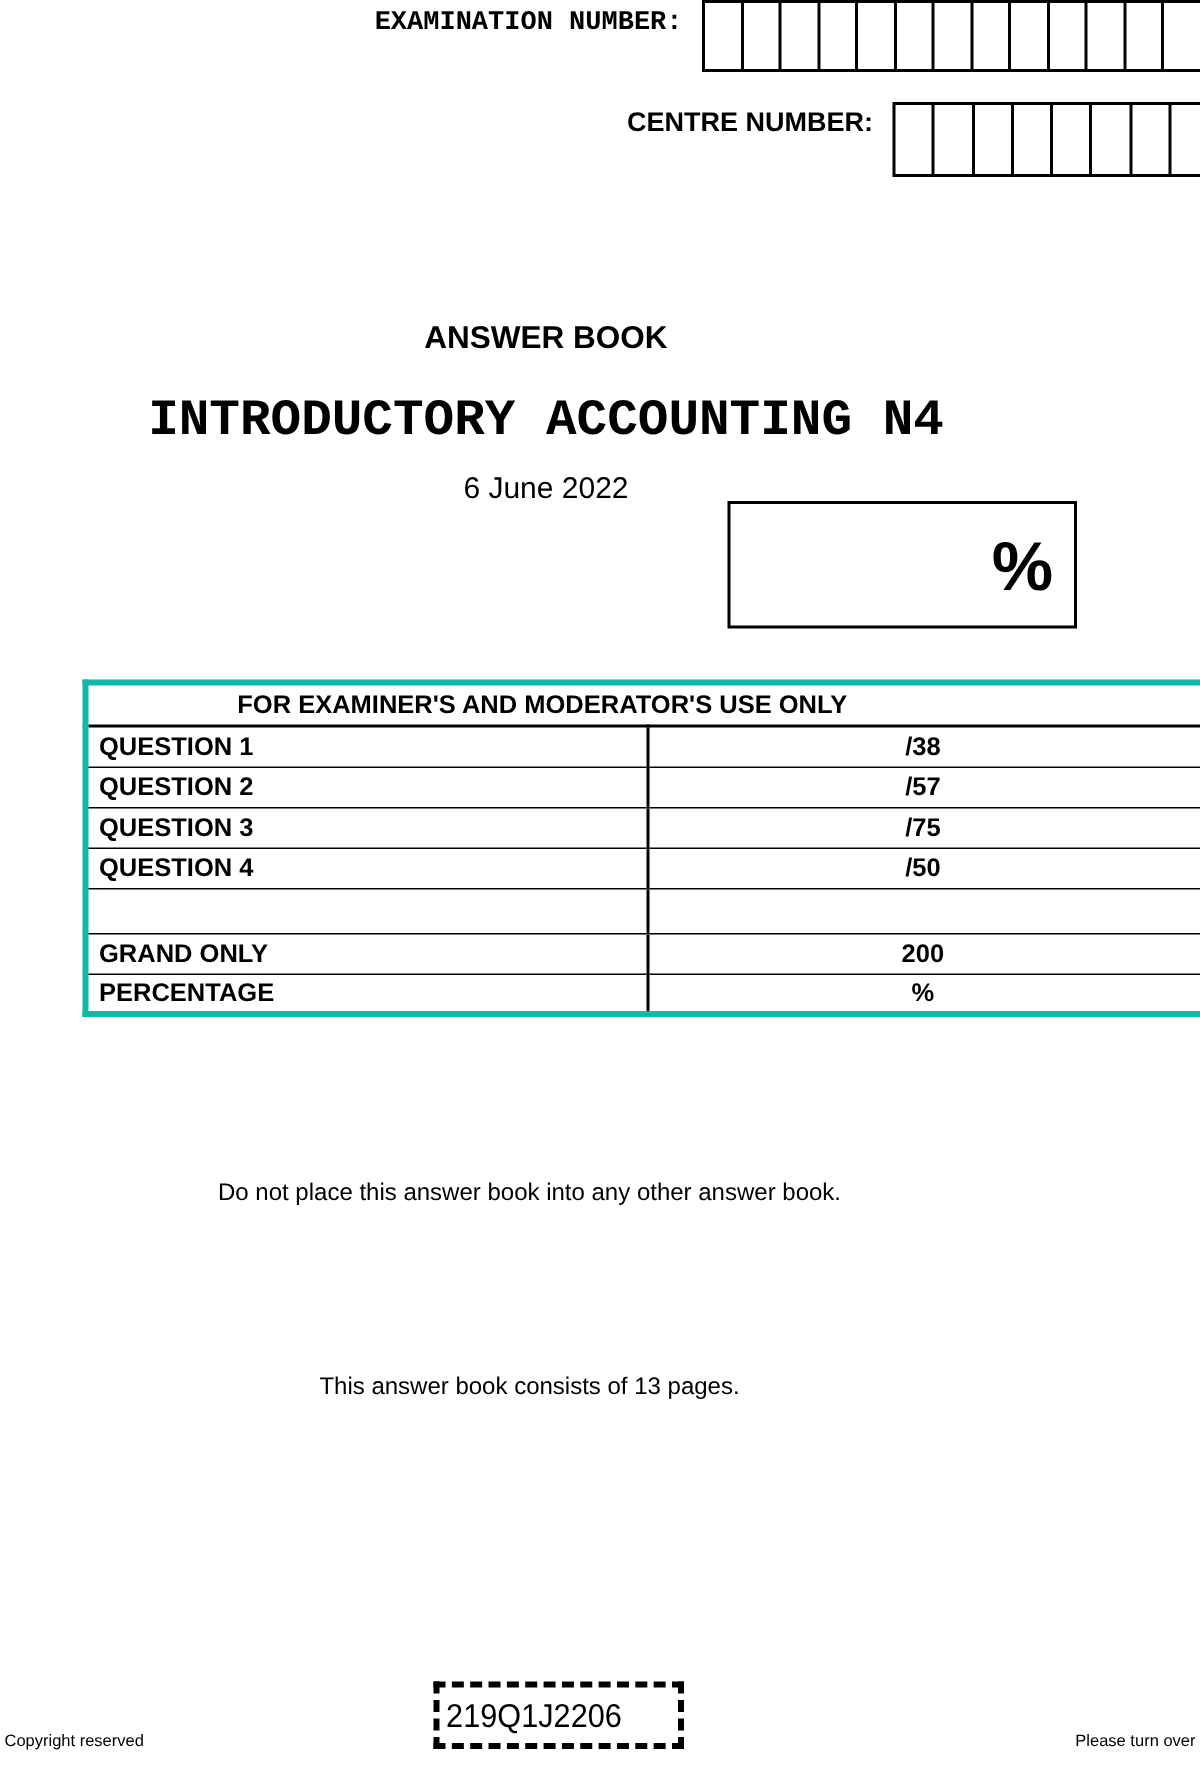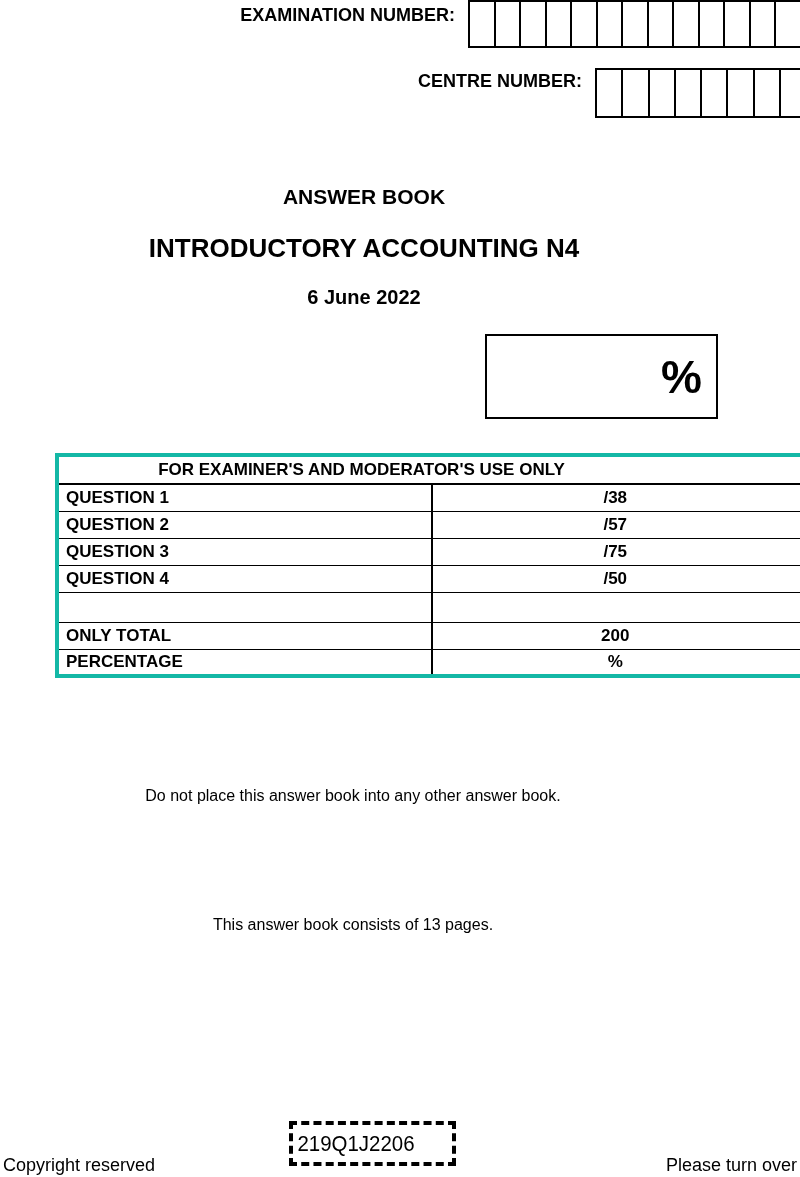--- a/index.html
+++ b/index.html
@@ -24,24 +24,24 @@
     position: absolute;
     display: flex;
     border: 2px solid #000;
     box-sizing: border-box;
     background: #fff;
   }
   .cellgrid .cell { flex: 1; border-left: 2px solid #000; }
   .cellgrid .cell:first-child { border-left: none; }
 
   
-  .title-wrap { left: 0; width: 728px; text-align: center; }
+  .title-wrap { left: 0; width: 728px; text-align: center; margin-top: 29px; }
   .t-answer  { top: 185px; font-size: 21px; font-weight: bold; }
-  .t-subject { top: 233px; font-size: 26px; font-weight: bold; }
-  .t-date    { top: 286px; font-size: 20px; font-weight: bold; }
+  .t-subject { top: 233px; font-size: 34px; font-weight: bold; font-family: Liberation Mono, monospace; }
+  .t-date    { top: 286px; font-size: 20px; font-weight: normal; }
 
   
   .percent-box {
     left: 485px; top: 334px; width: 233px; height: 85px;
     border: 2px solid #000; box-sizing: border-box;
     display: flex; align-items: center; justify-content: flex-end;
     padding-right: 14px;
     font-size: 46px; font-weight: bold;
   }
 
@@ -81,28 +81,28 @@
     border: 4px dashed #000; box-sizing: border-box;
     display: flex; align-items: center; justify-content: flex-start;
   }
   .code-box .code-text {
     font-size: 22px;
     transform: scaleX(0.93);
     white-space: nowrap;
   }
 
   
-  .footer-text { top: 1155px; font-size: 18px; }
+  .footer-text { top: 1155px; font-size: 11px; }
   .f-left { left: 3px; }
   .f-right { right: 3px; text-align: right; }
 </style>
 </head>
 <body>
 
-<div class="abs field-label" style="top:5px; left:0; width:455px;">EXAMINATION NUMBER:</div>
+<div class="abs field-label" style="top:5px; left:0; width:455px;font-family:Liberation Mono, monospace;">EXAMINATION NUMBER:</div>
 <div class="cellgrid" style="left:468px; top:0; width:334px; height:48px;">
     <div class="cell"></div>
     <div class="cell"></div>
     <div class="cell"></div>
     <div class="cell"></div>
     <div class="cell"></div>
     <div class="cell"></div>
     <div class="cell"></div>
     <div class="cell"></div>
     <div class="cell"></div>
@@ -153,21 +153,21 @@
       </tr>
       <tr>
         <td class="c1">QUESTION 4</td>
         <td class="c2">/50</td>
       </tr>
       <tr class="empty-row">
         <td class="c1"></td>
         <td class="c2"></td>
       </tr>
       <tr>
-        <td class="c1">ONLY TOTAL</td>
+        <td class="c1">GRAND ONLY</td>
         <td class="c2">200</td>
       </tr>
       <tr>
         <td class="c1">PERCENTAGE</td>
         <td class="c2">%</td>
       </tr>
     </tbody>
 </table>
 
 <div class="abs notice-wrap n1">Do not place this answer book into any other answer book.</div>

